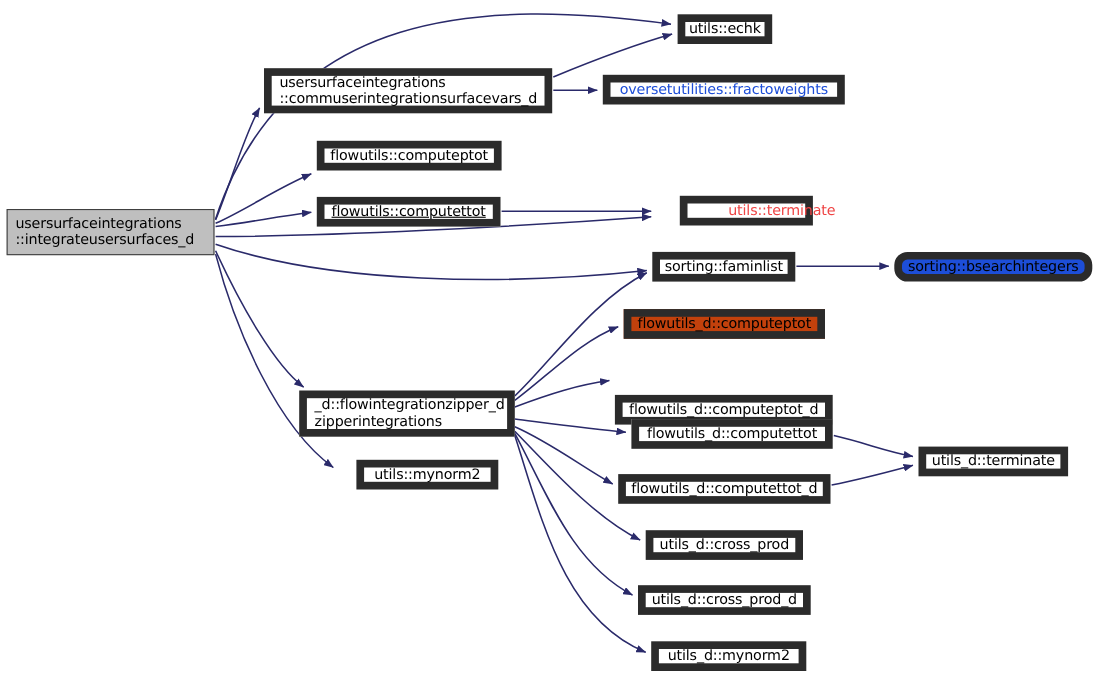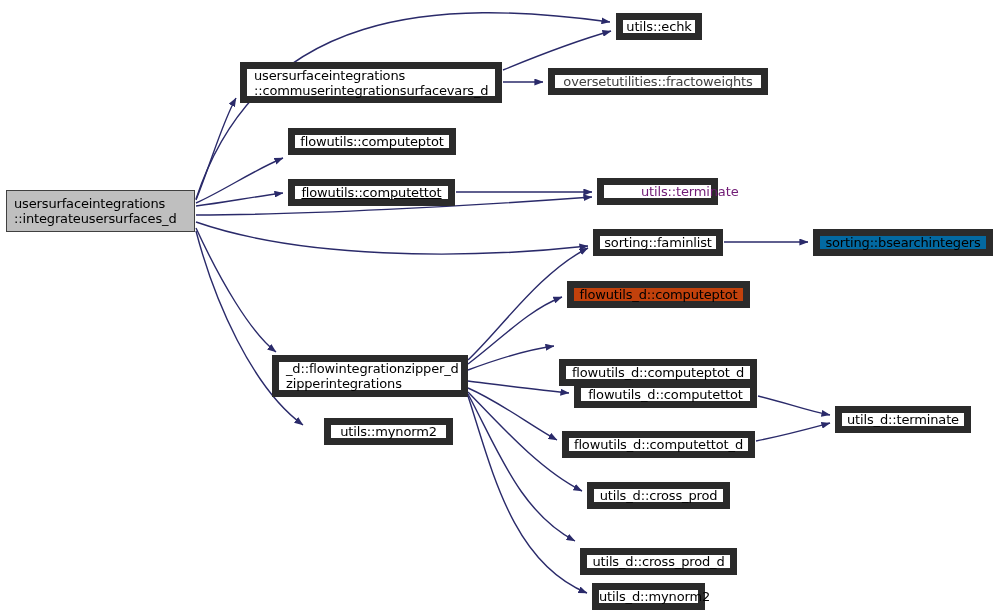--- a/index.html
+++ b/index.html
@@ -90,30 +90,30 @@
         <path d="M 468,394 C 498,450 520,512 575,541" fill="none" stroke="#2a2a6a" stroke-width="1.4" marker-end="url(#arrowhead)"></path>
         <path d="M 468,396 C 492,470 512,562 587,593" fill="none" stroke="#2a2a6a" stroke-width="1.4" marker-end="url(#arrowhead)"></path>
         <path d="M 758,396 C 788,403 804,410 830,415" fill="none" stroke="#2a2a6a" stroke-width="1.4" marker-end="url(#arrowhead)"></path>
         <path d="M 756,441 C 786,435 804,430 830,423" fill="none" stroke="#2a2a6a" stroke-width="1.4" marker-end="url(#arrowhead)"></path>
       </g>
   </svg>
   <div id="nodes">
       <div class="node root twoline" style="left: 6px; top: 190px; width: 189px; height: 42px; background: rgb(191, 191, 191); border-color: rgb(64, 64, 64); color: rgb(0, 0, 0);"><span class="line">usersurfaceintegrations</span><span class="line">::integrateusersurfaces_d</span></div>
       <div class="node twoline" style="left: 240px; top: 62px; width: 262px; height: 41px; background: rgb(255, 255, 255); border-color: rgb(43, 43, 43); color: rgb(0, 0, 0);"><span class="line">usersurfaceintegrations</span><span class="line">::commuserintegrationsurfacevars_d</span></div>
       <div class="node" style="left: 616px; top: 13px; width: 86px; height: 27px; background: rgb(255, 255, 255); border-color: rgb(43, 43, 43); color: rgb(0, 0, 0);"><span class="line">utils::echk</span></div>
-      <div class="node" style="left: 548px; top: 68px; width: 220px; height: 27px; background: rgb(255, 255, 255); border-color: rgb(43, 43, 43); color: #404040;"><span class="line">oversetutilities::fractoweights</span></div>
+      <div class="node" style="left: 548px; top: 68px; width: 220px; height: 27px; background: rgb(255, 255, 255); border-color: rgb(43, 43, 43); color: #1d4ed8;"><span class="line">oversetutilities::fractoweights</span></div>
       <div class="node" style="left: 288px; top: 128px; width: 168px; height: 27px; background: rgb(255, 255, 255); border-color: rgb(43, 43, 43); color: rgb(0, 0, 0);"><span class="line">flowutils::computeptot</span></div>
       <div class="node" style="left: 288px; top: 179px; width: 167px; height: 27px; background: rgb(255, 255, 255); border-color: rgb(43, 43, 43); color: rgb(0, 0, 0); text-decoration: underline;"><span class="line">flowutils::computettot</span></div>
-      <div class="node" style="left: 597px; top: 178px; width: 121px; height: 27px; background: rgb(255, 255, 255); border-color: rgb(43, 43, 43); color: #701a75; padding-left: 37px;"><span class="line">utils::terminate</span></div>
+      <div class="node" style="left: 618px; top: 178px; width: 121px; height: 27px; background: rgb(255, 255, 255); border-color: rgb(43, 43, 43); color: #ef4444; padding-left: 37px;"><span class="line">utils::terminate</span></div>
       <div class="node" style="left: 593px; top: 229px; width: 130px; height: 27px; background: rgb(255, 255, 255); border-color: rgb(43, 43, 43); color: rgb(0, 0, 0);"><span class="line">sorting::faminlist</span></div>
-      <div class="node" style="left: 813px; top: 229px; width: 180px; height: 27px; background: #0369a1; border-color: rgb(43, 43, 43); color: rgb(0, 0, 0);"><span class="line">sorting::bsearchintegers</span></div>
+      <div class="node" style="left: 813px; top: 229px; width: 180px; height: 27px; background: #1d4ed8; border-color: rgb(43, 43, 43); color: rgb(0, 0, 0); border-radius: 12px;"><span class="line">sorting::bsearchintegers</span></div>
       <div class="node" style="left: 567px; top: 281px; width: 183px; height: 27px; background: #c2410c; border-color: rgb(43, 43, 43); color: rgb(0, 0, 0);"><span class="line">flowutils_d::computeptot</span></div>
       <div class="node" style="left: 559px; top: 331px; width: 198px; height: 27px; background: rgb(255, 255, 255); border-color: rgb(43, 43, 43); color: rgb(0, 0, 0); margin-top: 28px;"><span class="line">flowutils_d::computeptot_d</span></div>
       <div class="node twoline" style="left: 272px; top: 355px; width: 196px; height: 42px; background: rgb(255, 255, 255); border-color: rgb(43, 43, 43); color: rgb(0, 0, 0);"><span class="line">_d::flowintegrationzipper_d</span><span class="line">zipperintegrations</span></div>
       <div class="node" style="left: 574px; top: 381px; width: 183px; height: 27px; background: rgb(255, 255, 255); border-color: rgb(43, 43, 43); color: rgb(0, 0, 0);"><span class="line">flowutils_d::computettot</span></div>
       <div class="node" style="left: 835px; top: 406px; width: 136px; height: 27px; background: rgb(255, 255, 255); border-color: rgb(43, 43, 43); color: rgb(0, 0, 0);"><span class="line">utils_d::terminate</span></div>
       <div class="node" style="left: 306px; top: 418px; width: 129px; height: 27px; background: rgb(255, 255, 255); border-color: rgb(43, 43, 43); color: rgb(0, 0, 0); margin-left: 18px;"><span class="line">utils::mynorm2</span></div>
       <div class="node" style="left: 562px; top: 431px; width: 193px; height: 27px; background: rgb(255, 255, 255); border-color: rgb(43, 43, 43); color: rgb(0, 0, 0);"><span class="line">flowutils_d::computettot_d</span></div>
       <div class="node" style="left: 587px; top: 482px; width: 143px; height: 27px; background: rgb(255, 255, 255); border-color: rgb(43, 43, 43); color: rgb(0, 0, 0);"><span class="line">utils_d::cross_prod</span></div>
-      <div class="node" style="left: 580px; top: 548px; width: 157px; height: 27px; background: rgb(255, 255, 255); border-color: rgb(43, 43, 43); color: rgb(0, 0, 0);"><span class="line">utils_d::cross_prod_d</span></div>
-      <div class="node" style="left: 592px; top: 583px; width: 113px; height: 27px; background: rgb(255, 255, 255); border-color: rgb(43, 43, 43); color: rgb(0, 0, 0);"><span class="line">utils_d::mynorm2</span></div>
+      <div class="node" style="left: 580px; top: 532px; width: 157px; height: 27px; background: rgb(255, 255, 255); border-color: rgb(43, 43, 43); color: rgb(0, 0, 0);"><span class="line">utils_d::cross_prod_d</span></div>
+      <div class="node" style="left: 592px; top: 583px; width: 141px; height: 27px; background: rgb(255, 255, 255); border-color: rgb(43, 43, 43); color: rgb(0, 0, 0);"><span class="line">utils_d::mynorm2</span></div>
     </div>
 </div>
 
 </body></html>

